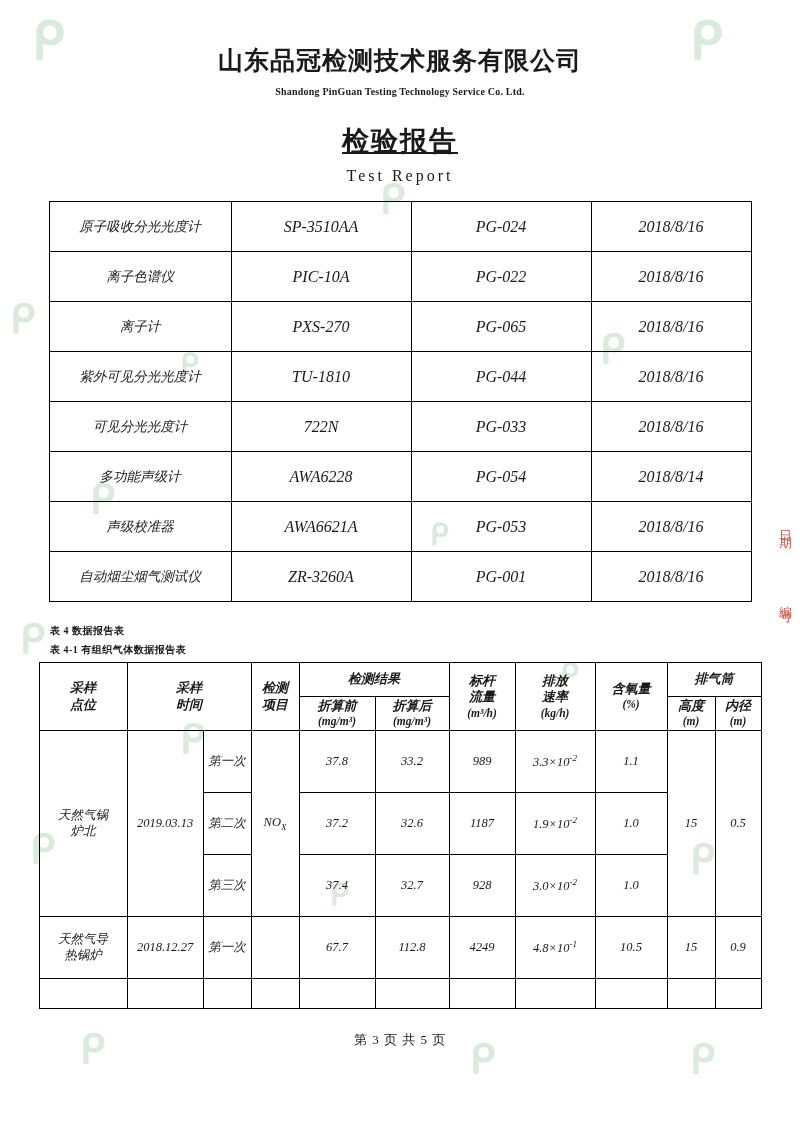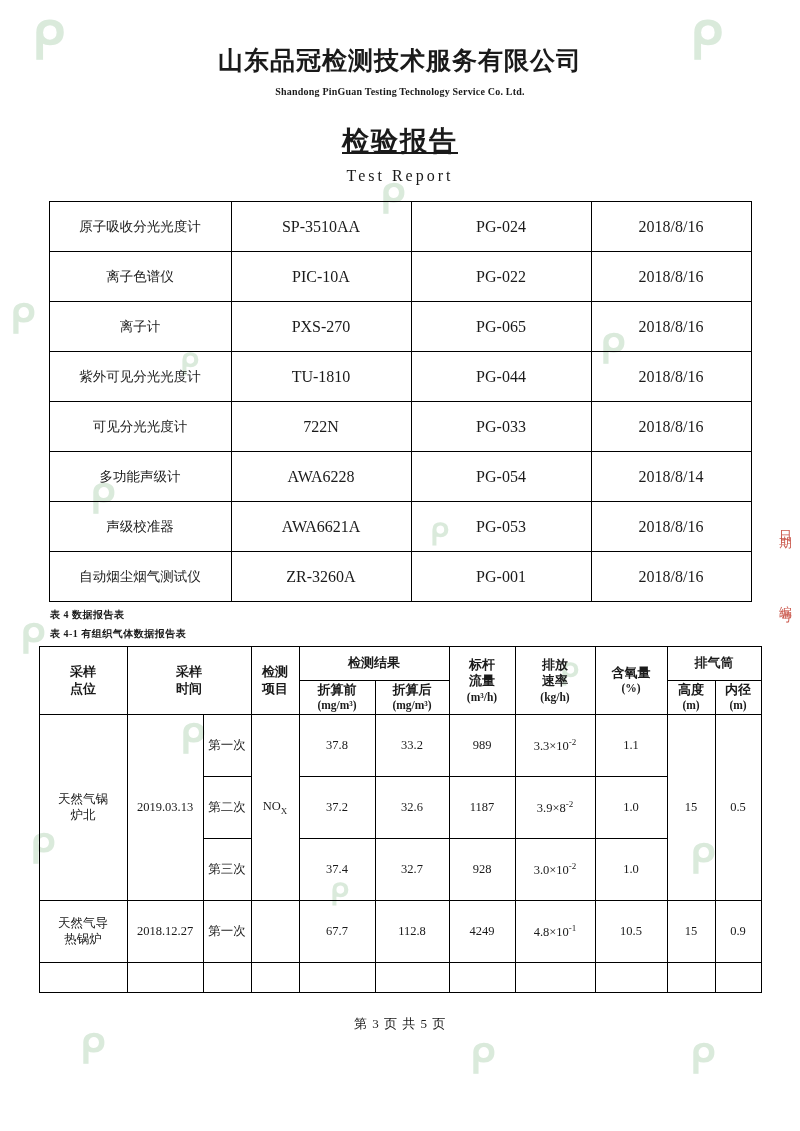--- a/index.html
+++ b/index.html
@@ -73,23 +73,24 @@
     margin-top: 8px;
     letter-spacing: 3px;
     font-family: "Liberation Serif", serif;
   }
 
   table {
     border-collapse: collapse;
     table-layout: fixed;
   }
   .tbl {
-    margin: 0 auto;
+    margin: 16px auto;
     width: 702px;
     background: transparent;
+    font-style: italic;
   }
   .tbl td, .tbl th {
     border: 1px solid #000;
     text-align: center;
     vertical-align: middle;
     font-size: 13.5px;
     padding: 0;
     background: transparent;
   }
 
@@ -322,21 +323,21 @@
           <td>1.1</td>
           <td rowspan="3">15</td>
           <td rowspan="3">0.5</td>
         </tr>
 
         <tr class="datacell">
           <td>第二次</td>
           <td>37.2</td>
           <td>32.6</td>
           <td>1187</td>
-          <td><span>3.9×8</span><sup>-2</sup></td>
+          <td><span>1.9×10</span><sup>-2</sup></td>
           <td>1.0</td>
         </tr>
 
         <tr class="datacell">
           <td>第三次</td>
           <td>37.4</td>
           <td>32.7</td>
           <td>928</td>
           <td><span>3.0×10</span><sup>-2</sup></td>
           <td>1.0</td>

